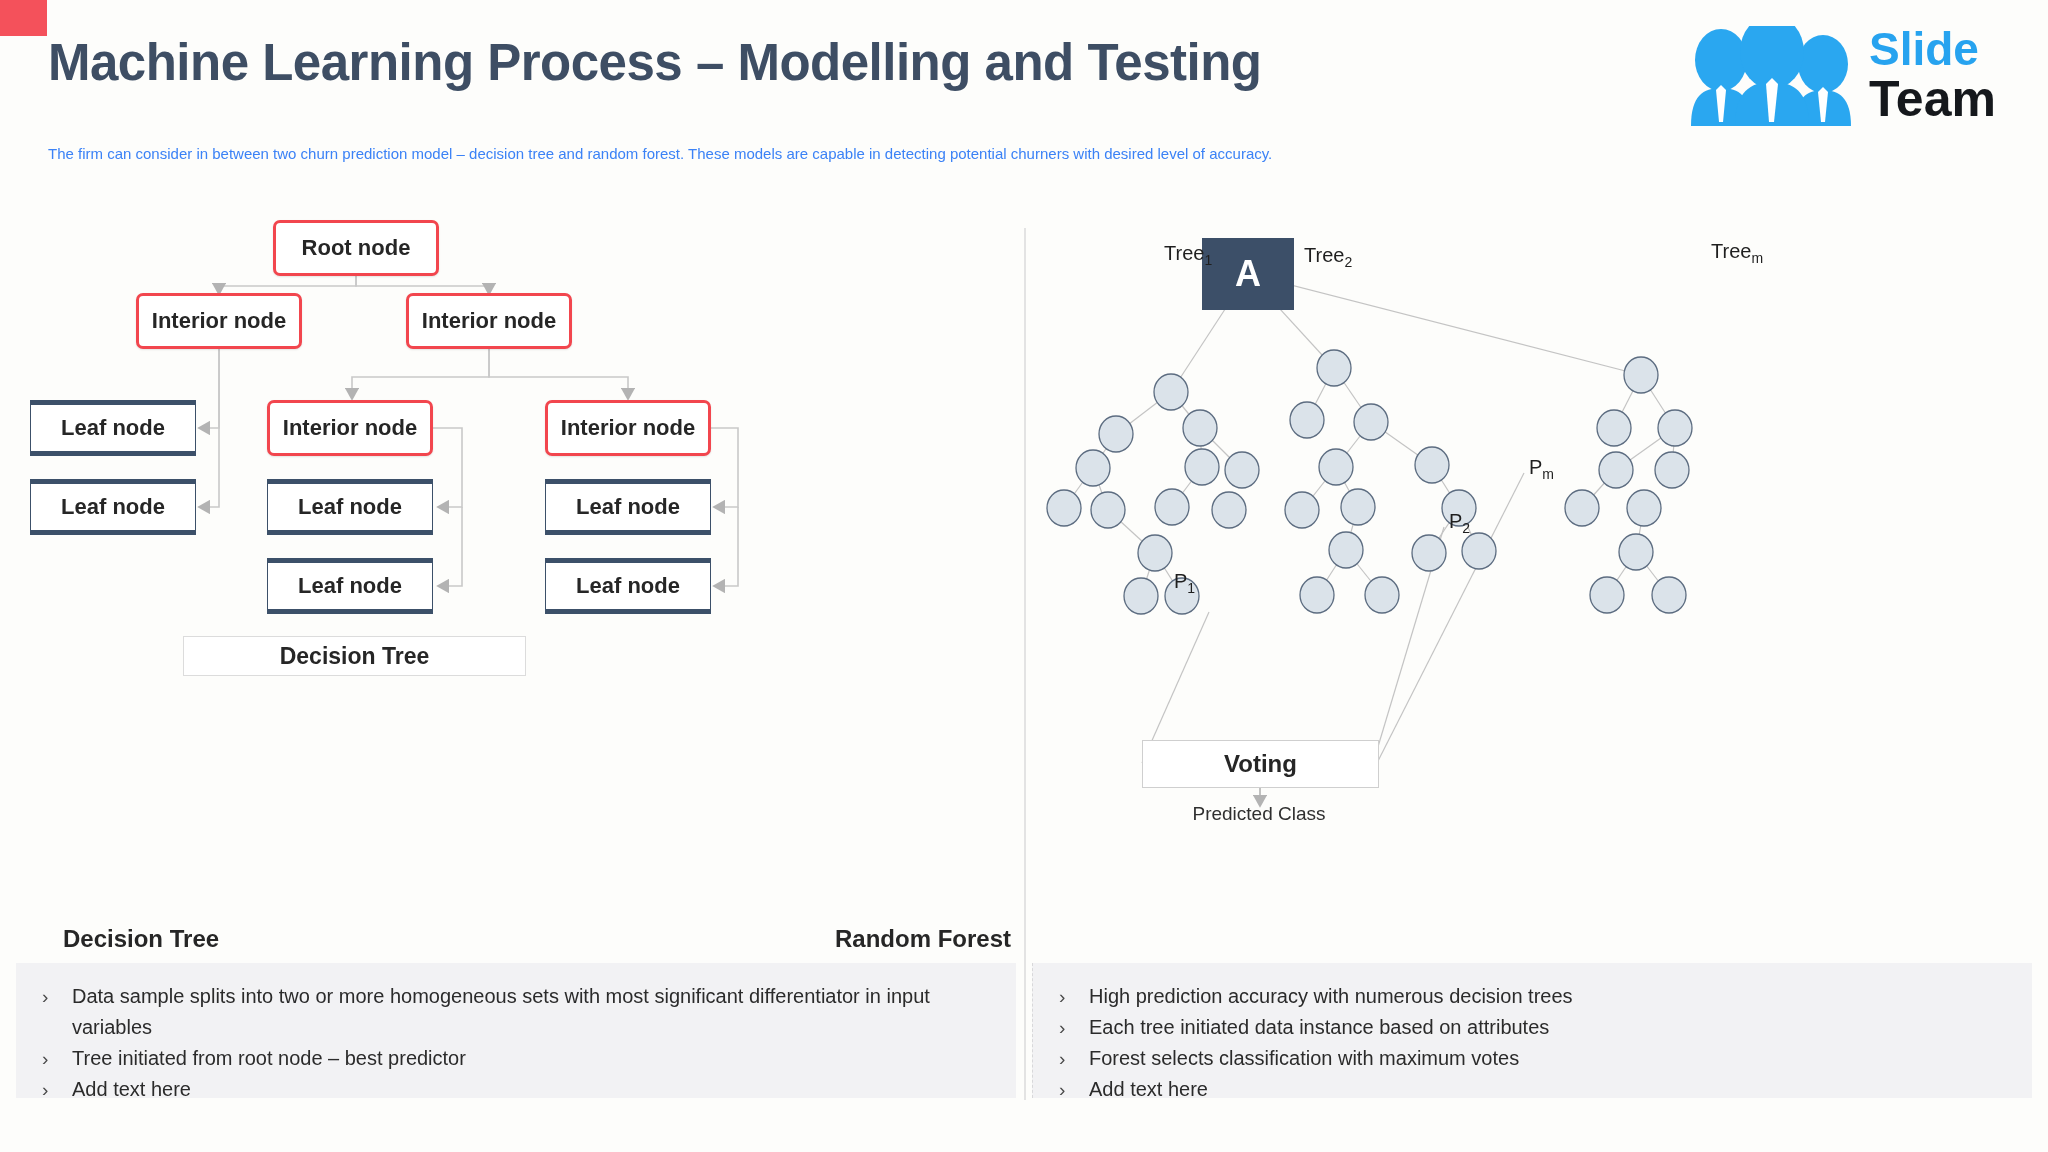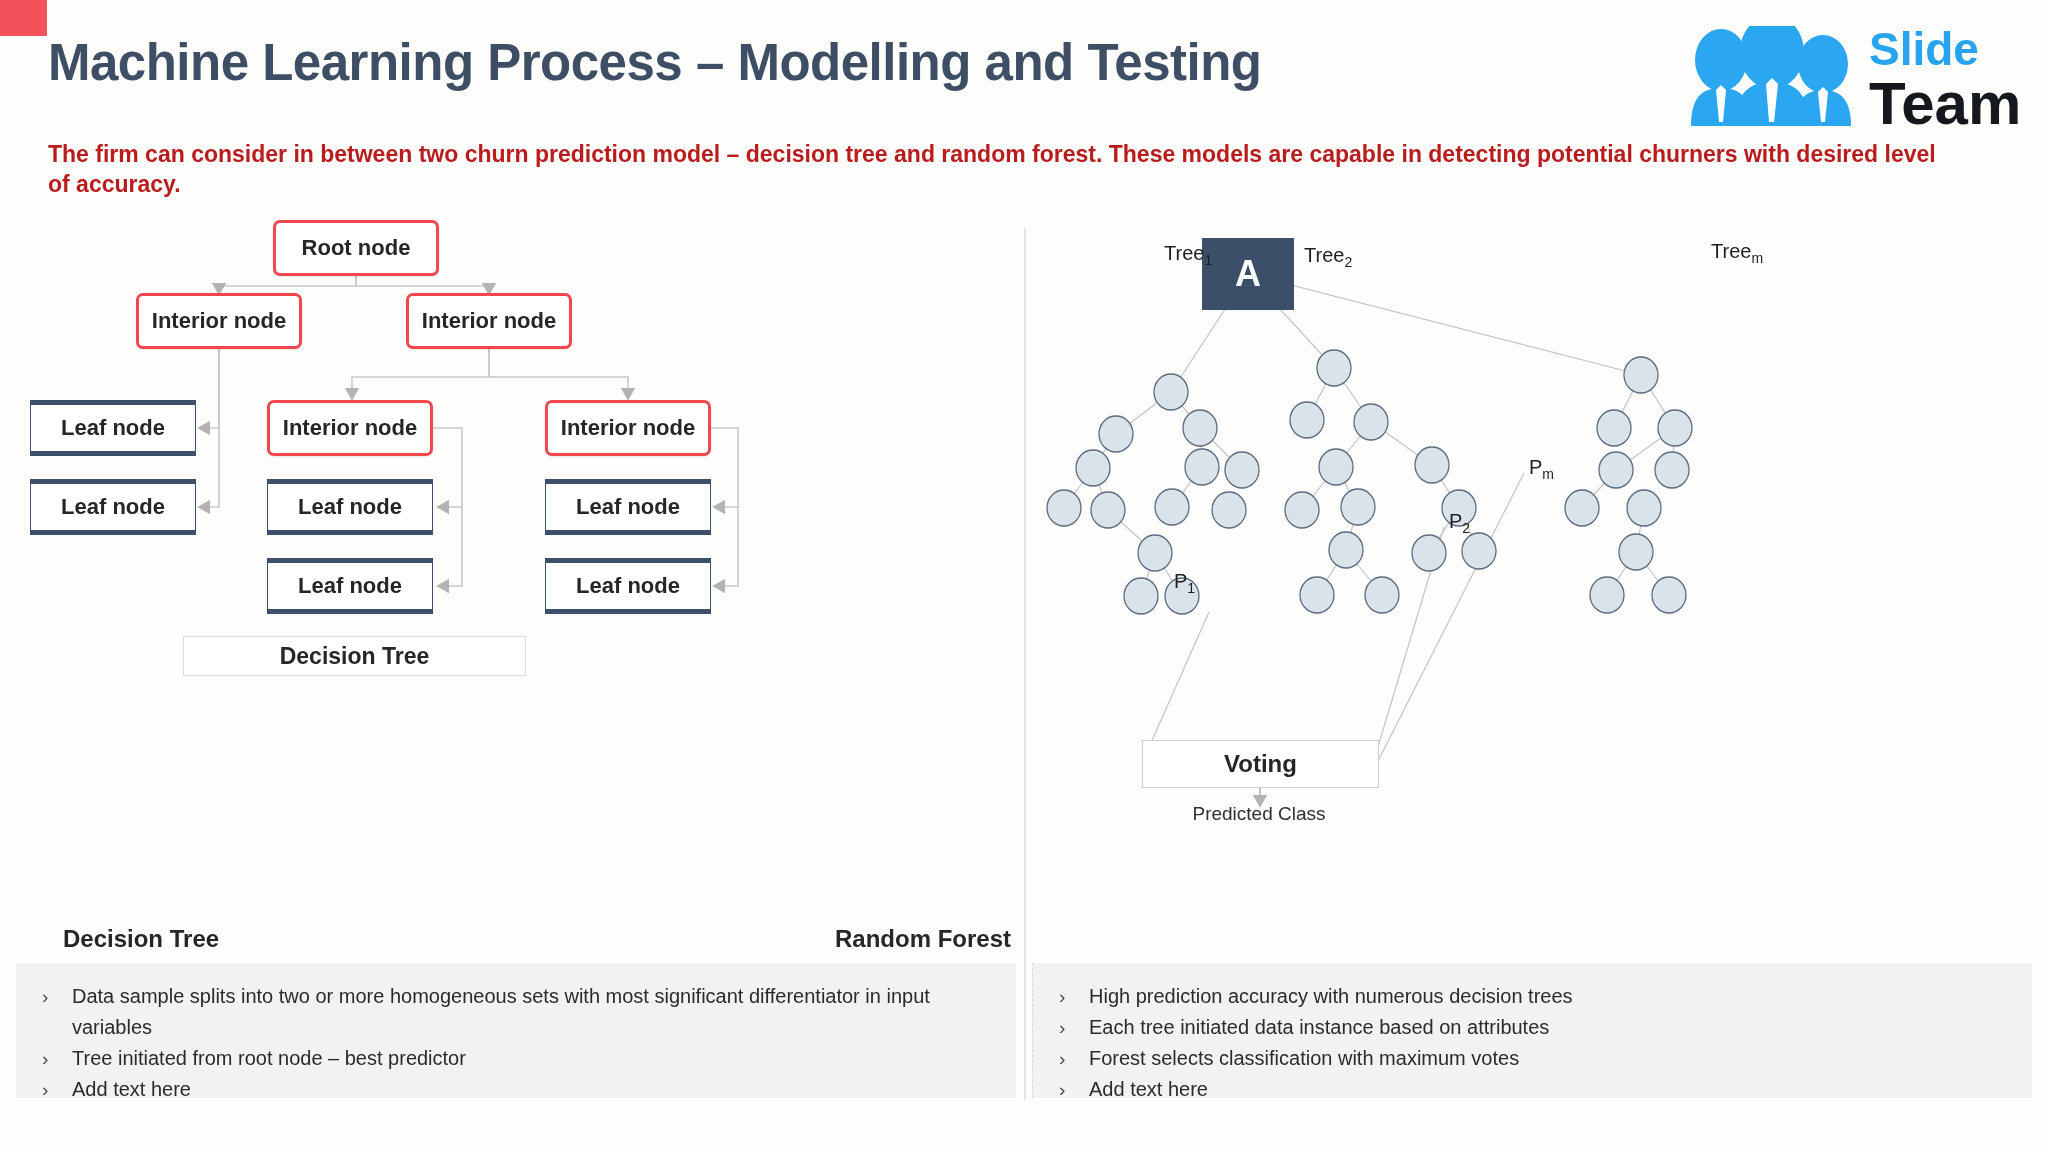--- a/index.html
+++ b/index.html
@@ -14,33 +14,33 @@
 
   
   .accent-square{position:absolute;left:0;top:0;width:47px;height:36px;background:#f4515b;}
   .title{
     position:absolute;left:48px;top:33px;
     font-size:51px;font-weight:bold;color:#3e4e64;
     letter-spacing:-0.5px;white-space:nowrap;
   }
   .subtitle{
     position:absolute;left:48px;top:139px;width:1900px;
-    font-size:23px;line-height:30px;color:#b91c1c;font-weight:bold;
+    font-size:15px;line-height:30px;color:#3b82f6;
   }
 
   
   .logo{position:absolute;right:20px;top:16px;width:345px;height:112px;}
   .logo-people{position:absolute;left:0;top:10px;width:180px;height:100px;}
   .logo-slide{
     position:absolute;left:186px;top:10px;
     font-size:46px;font-weight:bold;color:#27a3ef;line-height:1;
   }
   .logo-team{
     position:absolute;left:186px;top:58px;
-    font-size:60px;font-weight:bold;color:#15181c;line-height:1;
+    font-size:50px;font-weight:bold;color:#15181c;line-height:1;
   }
 
   
   .v-divider{position:absolute;left:1024px;top:228px;width:2px;height:872px;background:#e3e3e3;}
 
   
   .dt-panel{position:absolute;left:0px;top:220px;width:1104px;height:680px;}
   .node{
     position:absolute;box-sizing:border-box;
     display:flex;align-items:center;justify-content:center;

